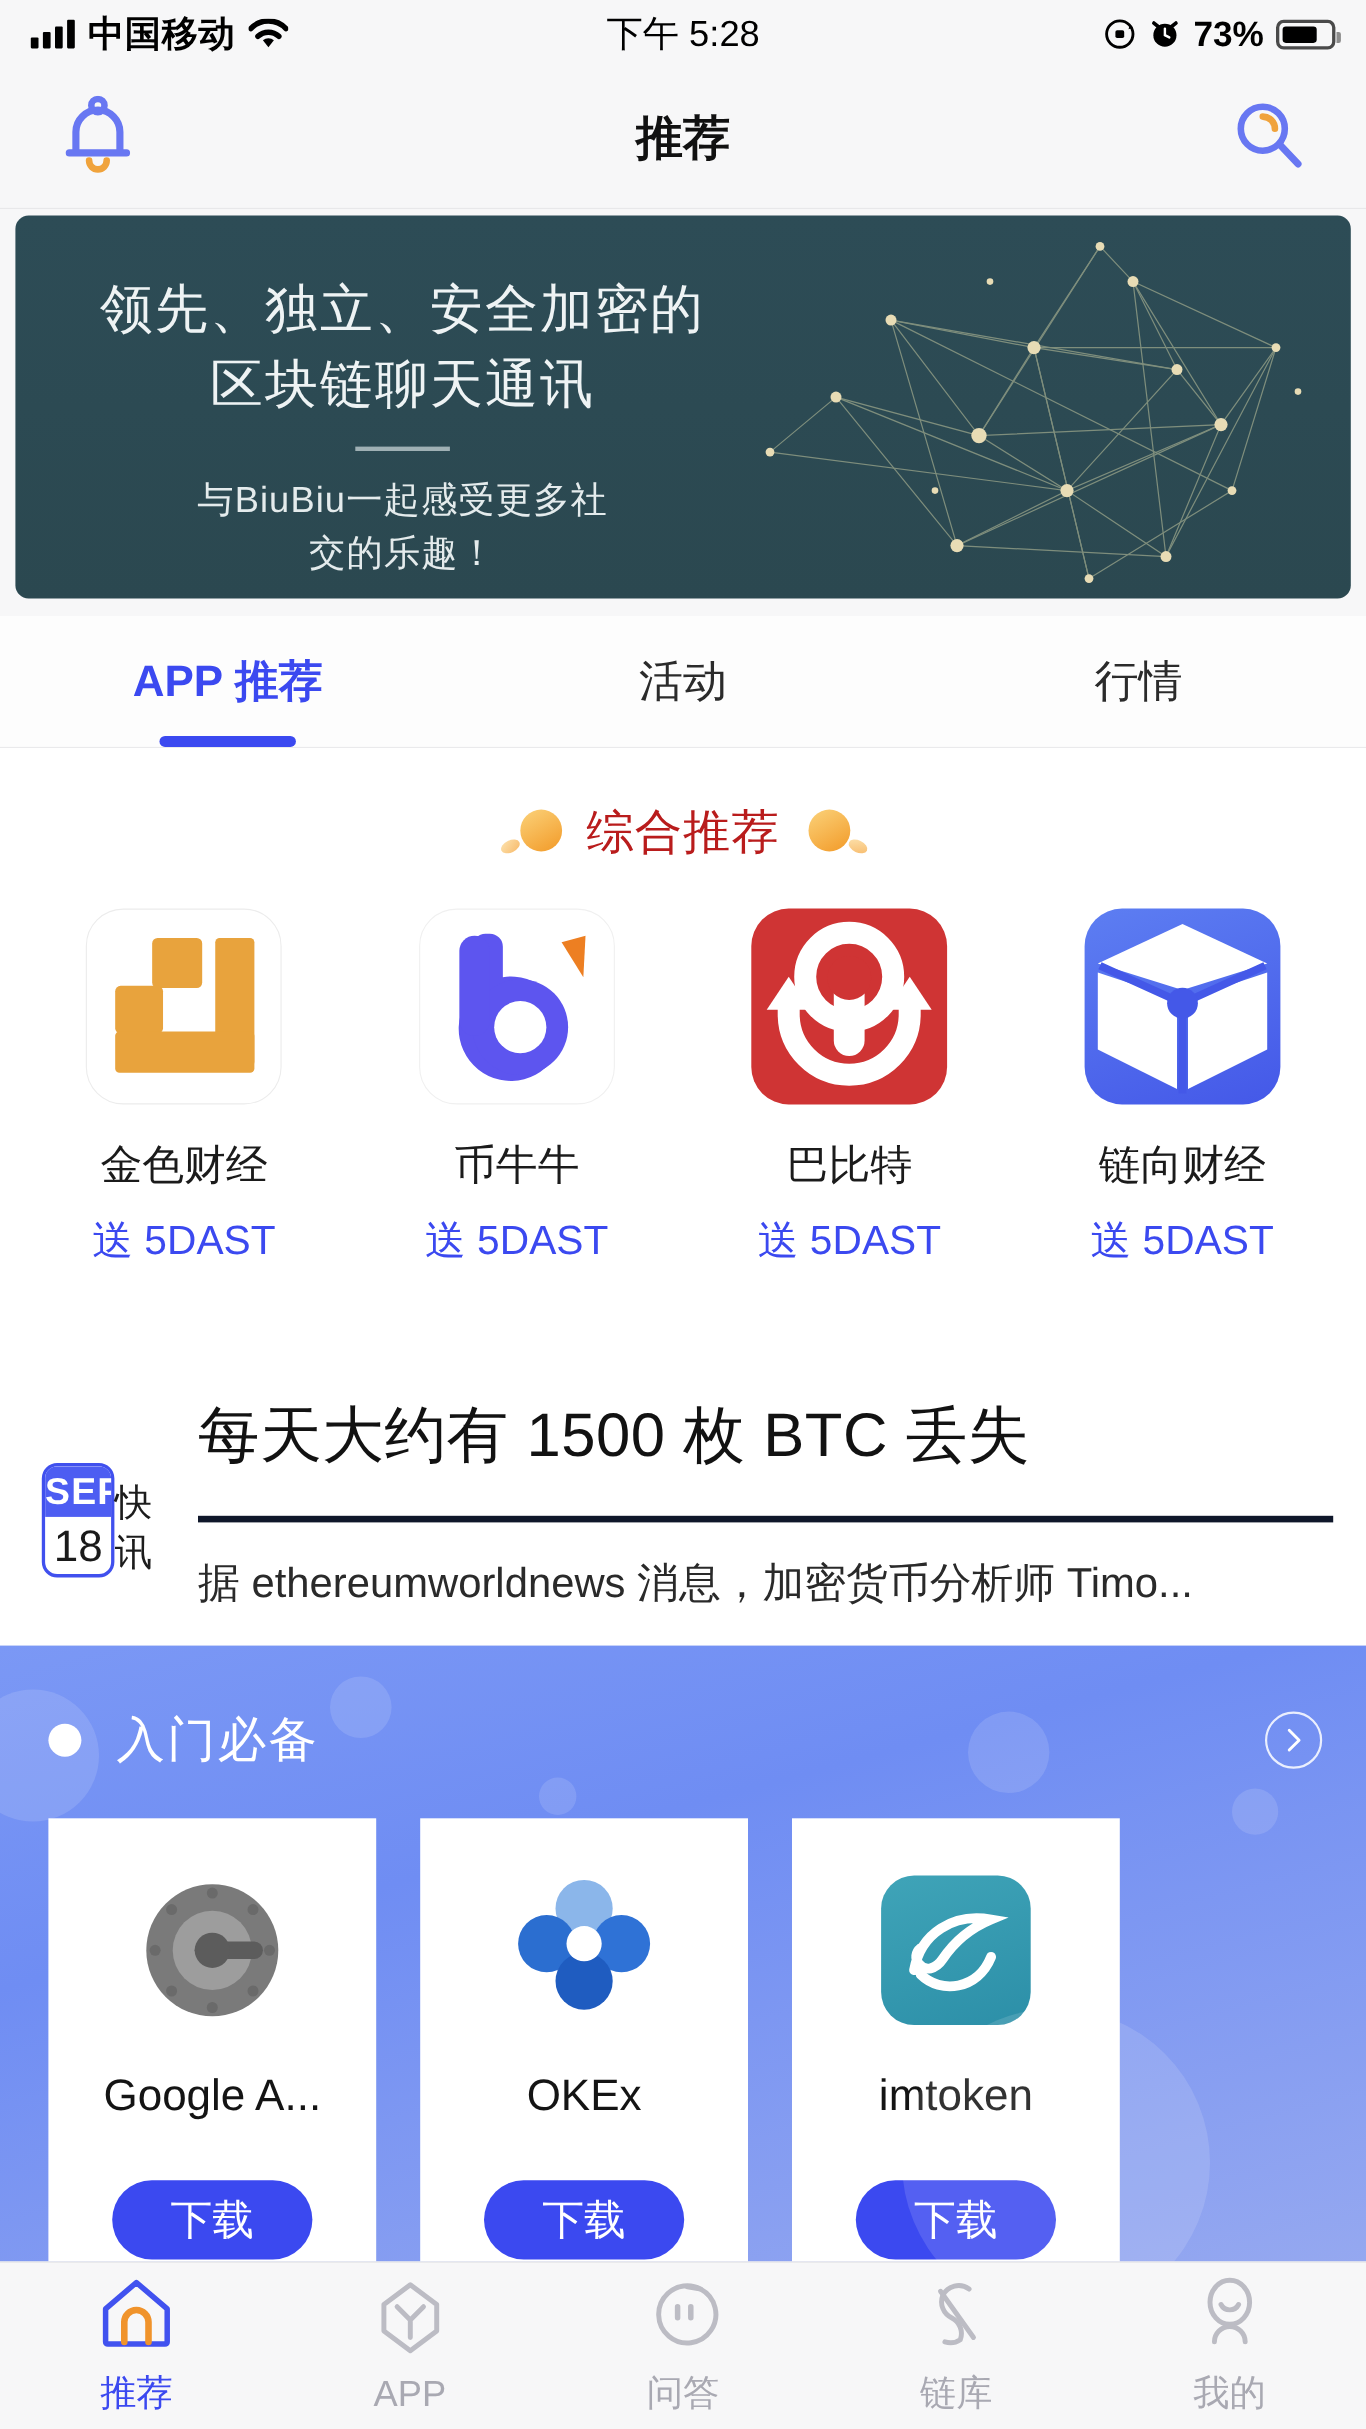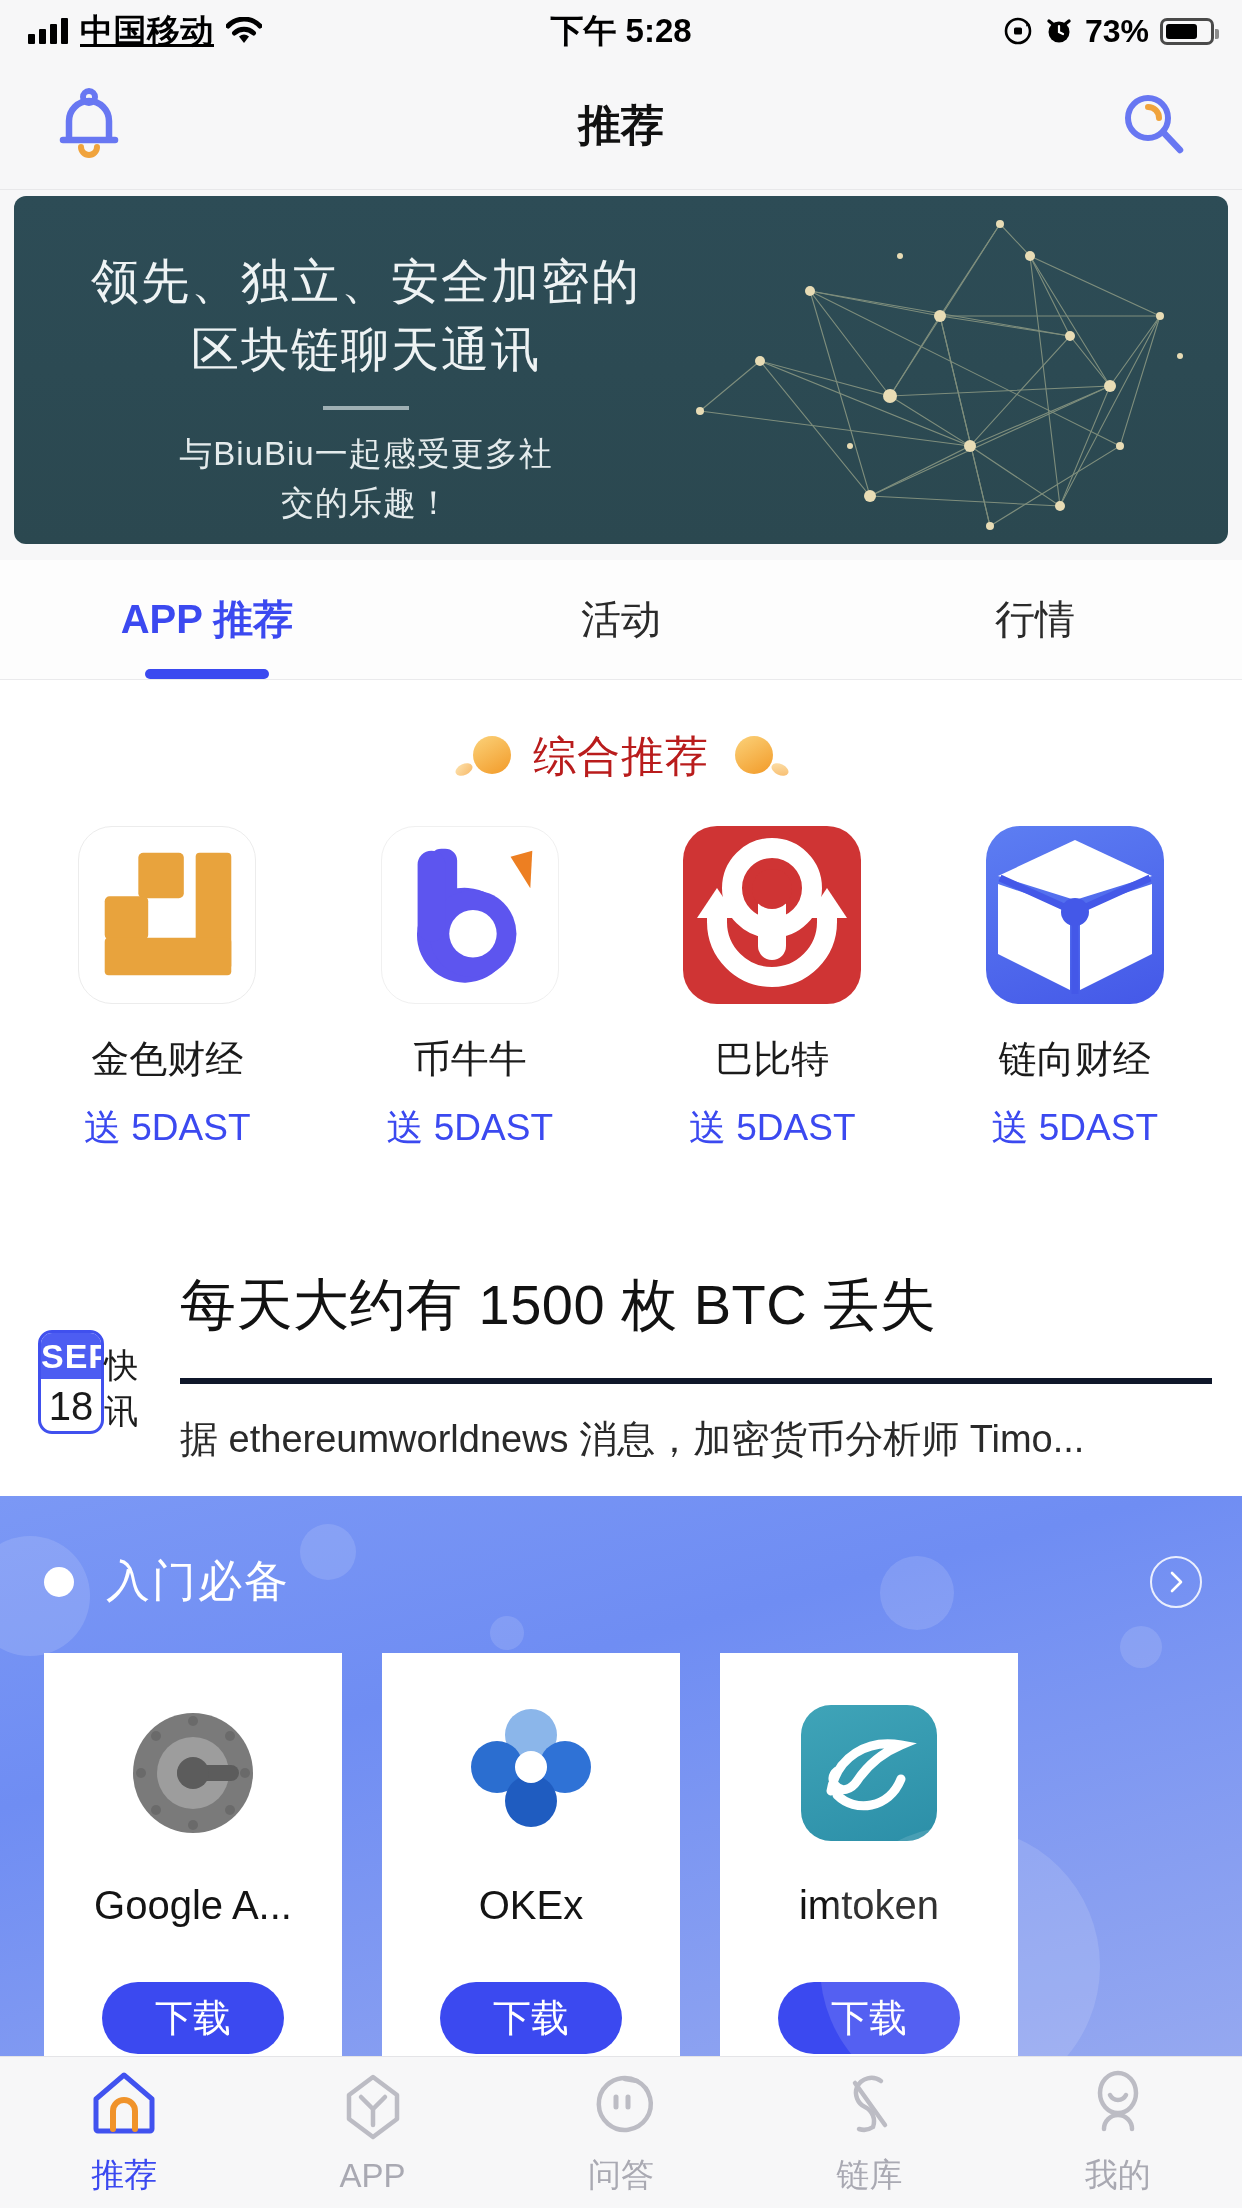--- a/index.html
+++ b/index.html
@@ -11,31 +11,31 @@
     -webkit-font-smoothing:antialiased;
   }
   .phone { position:relative; width:1242px; height:2208px; background:#f7f7f8; }
 
   
   .statusbar {
     position:absolute; top:0; left:0; width:1242px; height:62px;
     display:flex; align-items:center; padding:0 28px;
     background:#f7f7f8; color:#000;
   }
-  .sb-left { display:flex; align-items:center; gap:12px;text-decoration:underline; }
+  .sb-left { display:flex; align-items:center; gap:12px; }
   .bars { display:flex; align-items:flex-end; gap:4px; height:26px; }
   .bars i { display:block; width:7px; background:#000; border-radius:1px; }
   .bars i:nth-child(1){height:10px}
   .bars i:nth-child(2){height:15px}
   .bars i:nth-child(3){height:20px}
   .bars i:nth-child(4){height:26px}
   .carrier { font-size:33px; font-weight:600; letter-spacing:0.5px; }
   .sb-center {
     position:absolute; left:0; right:0; text-align:center;
-    font-size:33px; font-weight:700;
+    font-size:33px; font-weight:400;
   }
   .sb-right {
     margin-left:auto; display:flex; align-items:center; gap:11px;
     position:relative; z-index:2;
   }
   .pct { font-size:32px; font-weight:600; }
   .battery {
     width:54px; height:27px; border:3px solid #4a4a4a; border-radius:7px;
     position:relative; padding:3px;
   }

